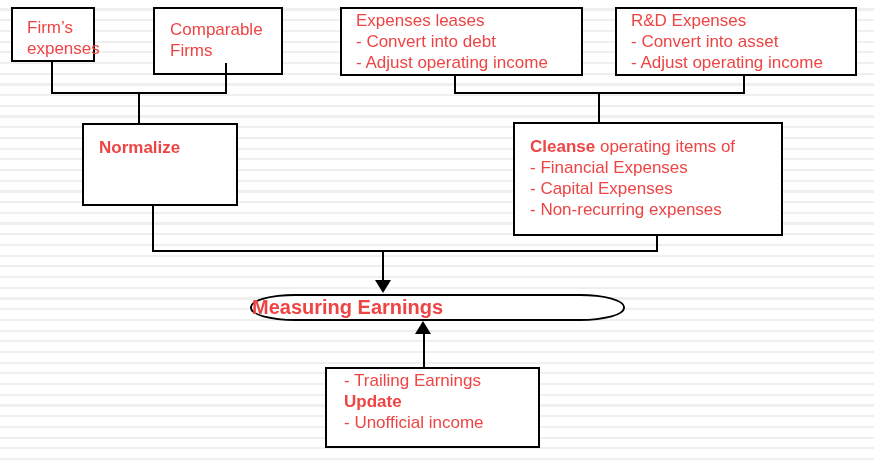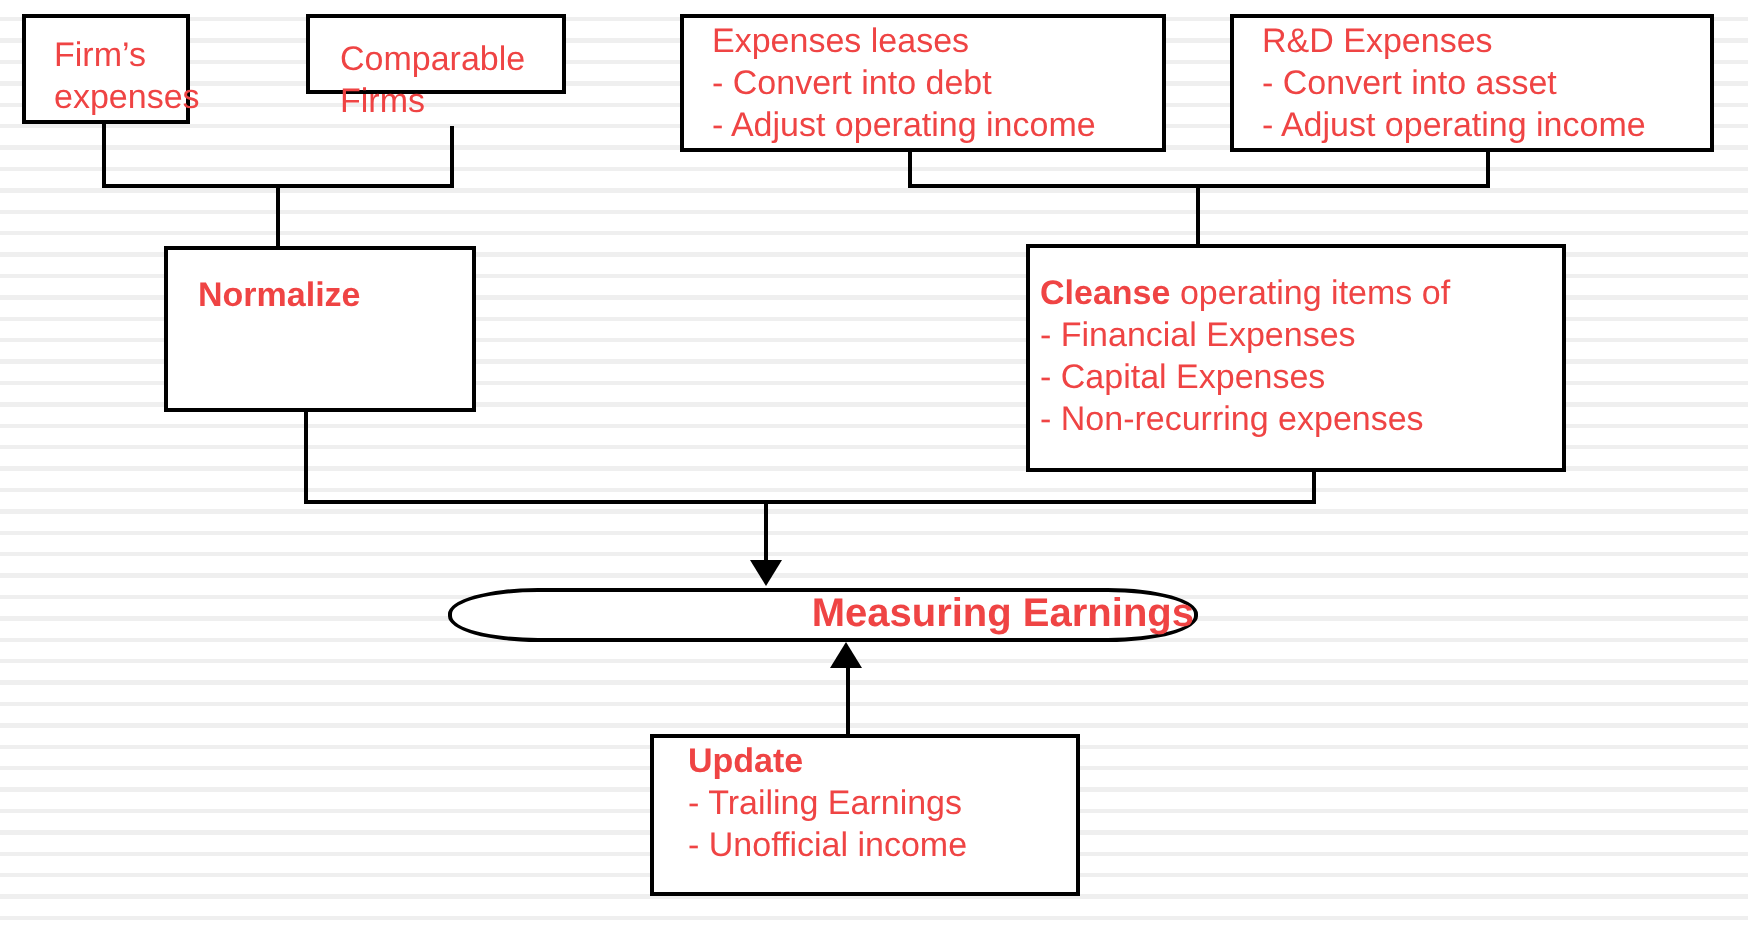--- a/index.html
+++ b/index.html
@@ -31,74 +31,74 @@
     border-right:8px solid transparent;
     border-top:13px solid #000;
   }
   .arrow.up{
     border-left:8px solid transparent;
     border-right:8px solid transparent;
     border-bottom:13px solid #000;
   }
   .ellipse{
     position:absolute;
-    left:224px;top:294px;width:375px;height:27px;
+    left:250px;top:294px;width:375px;height:27px;
     background:#fff;
     border:2px solid #000;
     border-radius:45px / 13px;
     box-sizing:border-box;
-    display:flex;align-items:center;justify-content:flex-end;
+    display:flex;align-items:center;justify-content:flex-start;
     font-size:20px;font-weight:bold;
   }
 </style>
 </head>
 <body>
 
 <div class="stage">
 
   <div class="box" style="left:11px;top:7px;width:84px;height:55px;padding:8px 0 0 14px;">
     <span class="t">Firm’s</span>
     <span class="t">expenses</span>
   </div>
 
-  <div class="box" style="left:153px;top:7px;width:130px;height:40px;padding:10px 0 0 15px;">
+  <div class="box" style="left:153px;top:7px;width:130px;height:68px;padding:10px 0 0 15px;">
     <span class="t">Comparable</span>
     <span class="t">Firms</span>
   </div>
 
   <div class="box" style="left:340px;top:7px;width:243px;height:69px;padding:1px 0 0 14px;">
     <span class="t">Expenses leases</span>
     <span class="t">- Convert into debt</span>
     <span class="t">- Adjust operating income</span>
   </div>
 
   <div class="box" style="left:615px;top:7px;width:242px;height:69px;padding:1px 0 0 14px;">
     <span class="t">R&amp;D Expenses</span>
     <span class="t">- Convert into asset</span>
     <span class="t">- Adjust operating income</span>
   </div>
 
   <div class="box" style="left:82px;top:123px;width:156px;height:83px;padding:12px 0 0 15px;">
     <span class="t b">Normalize</span>
   </div>
 
-  <div class="box" style="left:513px;top:122px;width:270px;height:114px;padding:12px 0 0 5px;">
+  <div class="box" style="left:513px;top:122px;width:270px;height:114px;padding:12px 0 0 15px;">
     <span class="t"><span class="b">Cleanse </span><span>operating items of</span></span>
     <span class="t">- Financial Expenses</span>
     <span class="t">- Capital Expenses</span>
     <span class="t">- Non-recurring expenses</span>
   </div>
 
   <div class="ellipse">
     <span>Measuring Earnings</span>
   </div>
 
   <div class="box" style="left:325px;top:367px;width:215px;height:81px;padding:1px 0 0 17px;">
+    <span class="t">- Trailing Earnings</span>
     <span class="t b">Update</span>
-    <span class="t">- Trailing Earnings</span>
     <span class="t">- Unofficial income</span>
   </div>
 
   <div class="ln" style="left:51px;top:62px;width:2px;height:32px;"></div>
   <div class="ln" style="left:225px;top:63px;width:2px;height:31px;"></div>
   <div class="ln" style="left:51px;top:92px;width:176px;height:2px;"></div>
   <div class="ln" style="left:138px;top:92px;width:2px;height:31px;"></div>
 
   <div class="ln" style="left:454px;top:76px;width:2px;height:18px;"></div>
   <div class="ln" style="left:743px;top:76px;width:2px;height:18px;"></div>

